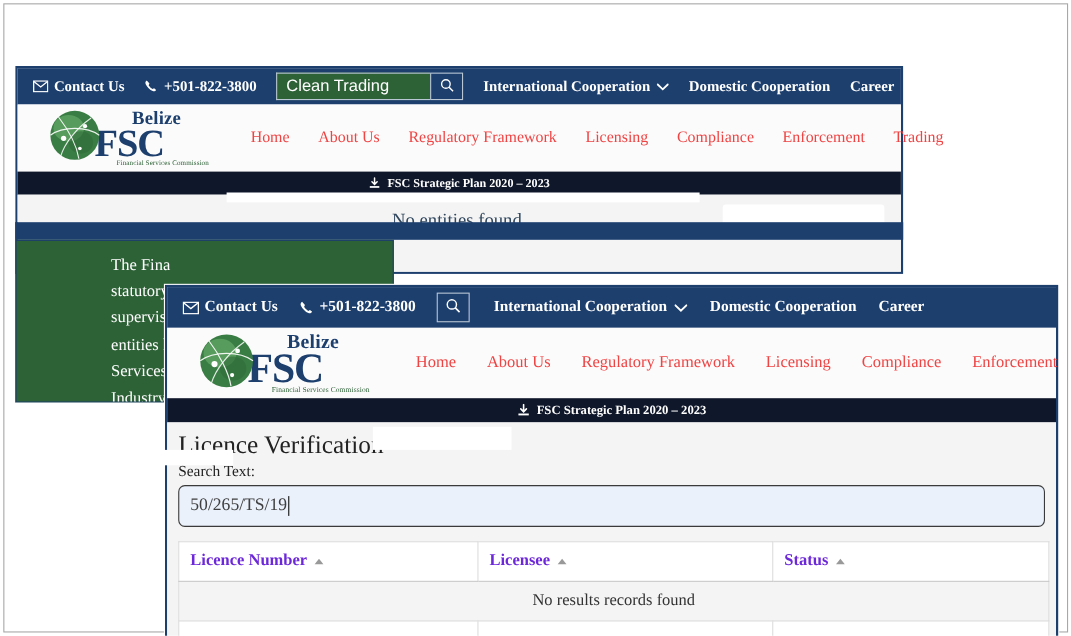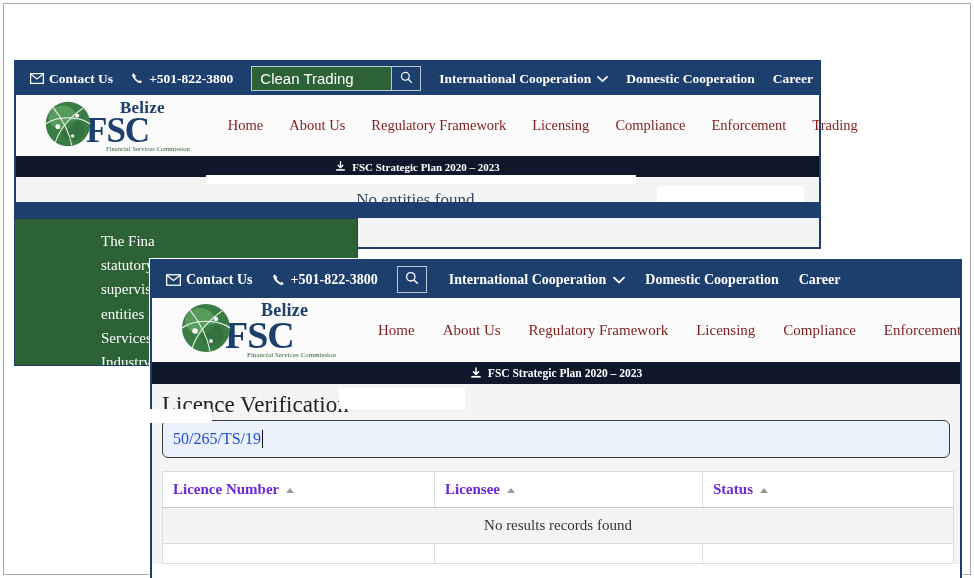--- a/index.html
+++ b/index.html
@@ -53,21 +53,21 @@
   
   .brandbar { background:#fbfbfb; display:flex; align-items:center; width:100%; }
   .logo { display:flex; align-items:center; }
   .logo-globe { position:relative; flex:0 0 auto; }
   .logo-text { display:flex; flex-direction:column; line-height:1; }
   .logo-belize { color:#1d3f6e; font-weight:bold; letter-spacing:.2px; }
   .logo-fsc { color:#1d3f6e; font-weight:bold; letter-spacing:-1px; }
   .logo-sub { color:#2d6136; letter-spacing:.1px; white-space:nowrap; }
 
   .mainnav { display:flex; align-items:center; }
-  .mainnav a { color:#7f1d1d; text-decoration:none; white-space:nowrap; }
+  .mainnav a { color:#ef4444; text-decoration:none; white-space:nowrap; }
 
   
   .planbar {
     background:#0f172a; color:#ffffff; width:100%;
     display:flex; align-items:center; justify-content:center; font-weight:bold;
   }
   .planbar .dl { margin-right:6px; display:inline-flex; align-items:center; }
 
   
   #bg-body { background:#f4f4f4; width:100%; position:relative; }
@@ -102,21 +102,21 @@
     font-family:"Liberation Serif", serif;
   }
   #fg-searchlabel {
     font-size:14px; color:#222222; padding:2px 0 3px 10px;
     font-family:"Liberation Serif", serif;
   }
   #fg-searchbox {
     margin:0 10px; height:38px; background:#eaf1fb;
     border:1px solid #3a3a3a; border-radius:6px;
     display:flex; align-items:center; padding:0 10px;
-    font-size:16px; color:#1d4ed8; font-family:"Liberation Serif", serif;
+    font-size:16px; color:#404040; font-family:"Liberation Serif", serif;
   }
   .caret {
     display:inline-block; width:1px; height:18px; background:#111111;
     margin-left:1px;
   }
 
   
   #fg-table { margin:13px 10px 0 10px; width:792px; border-collapse:collapse;
               background:#ffffff; font-family:"Liberation Serif", serif; }
   #fg-table th {
@@ -349,20 +349,21 @@
       <span>FSC Strategic Plan 2020 – 2023</span>
     </div>
 
     <div id="fg-content">
 
       <div class="redaction" style="left:187px;top:4px;width:126px;height:21px;"></div>
       <div class="redaction" style="left:-2px;top:25px;width:62px;height:14px;"></div>
 
       <div id="fg-title">Licence Verification</div>
 
+      <div id="fg-searchlabel">Search Text:</div>
 
       <div id="fg-searchbox">
         <span>50/265/TS/19</span>
           <span class="caret"></span>
       </div>
 
       <table id="fg-table">
         <thead>
           <tr>
             <th class="th-col1">

